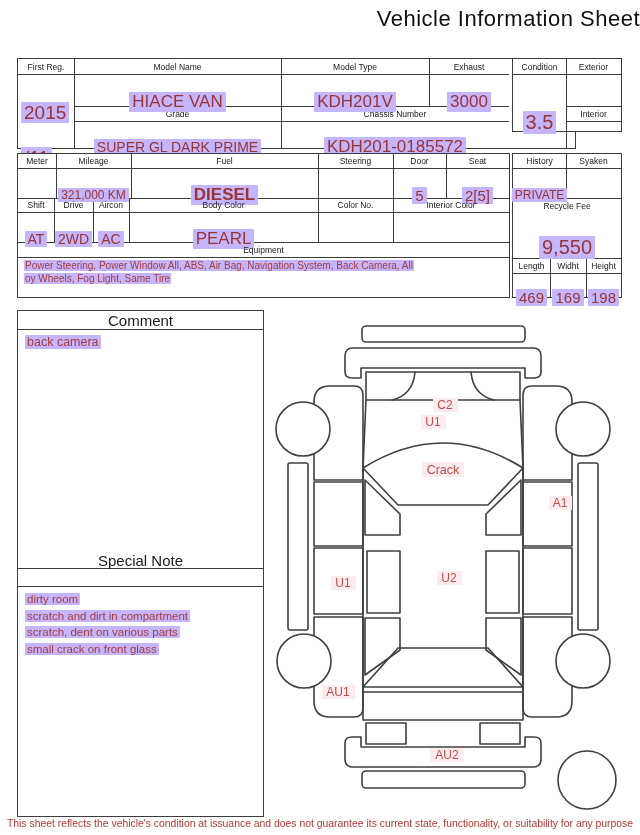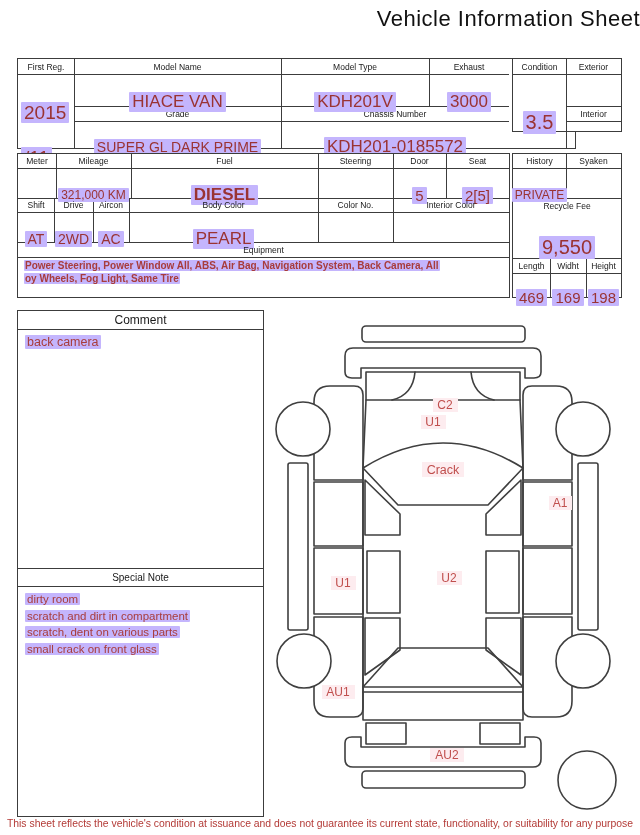--- a/index.html
+++ b/index.html
@@ -12,21 +12,21 @@
   .hl   { position:absolute; height:1px; background:#3c3c3c; }
   .vl   { position:absolute; width:1px; background:#3c3c3c; }
   .h    { position:absolute; display:flex; align-items:center; justify-content:center;
           font-size:8.5px; color:#1a1a1a; white-space:nowrap; }
   .v    { position:absolute; display:flex; align-items:center; justify-content:center;
           color:#9a3333; white-space:nowrap; }
   .p    { background:#c4b5fd; padding:0 3px; border-radius:1px;margin-top:24px; }
   .fs11 { font-size:12px; } .fs14 { font-size:14px; } .fs15 { font-size:15px; }
   .fs17 { font-size:17px; } .fs20 { font-size:20px; }
   .firstreg { position:absolute; color:#9a3333; font-size:19px; line-height:21px; }
-  .equip { position:absolute; color:#a83c3c; font-size:10px; line-height:12.5px;font-weight:bold; }
+  .equip { position:absolute; color:#a83c3c; font-size:10px; line-height:12.5px; }
   .equip .p { padding:0 1px; }
   .freeline { color:#a83c3c; margin-bottom:1px; }
   .freeline .p { padding:0 2px; }
   .disclaimer { position:absolute; left:0; top:818px; width:640px; text-align:center;
                 font-size:10.4px; color:#b33a36; }
   svg text { font-family:"Liberation Sans", sans-serif; fill:#c04f4d; }
 </style>
 </head>
 <body>
 
@@ -180,28 +180,28 @@
     <div class="v fs15" style="left:37px; top:119px; width:36px; height:24px;">
         <span class="p">169</span>
       </div>
     <div class="v fs15" style="left:73px; top:119px; width:35px; height:24px;">
         <span class="p">198</span>
       </div>
   </div>
 
   <div class="box" style="left:17px; top:310px; width:247px; height:507px;">
     <div class="hl" style="left:0; top:18px; width:245px;"></div>
-    <div class="h" style="left:0; top:0; width:245px; height:18px; font-size:12px;">Comment</div>
+    <div class="h" style="left:0; top:0; width:245px; height:18px; font-size:15px;">Comment</div>
     <div class="freeline" style="position:absolute; left:7px; top:24px; font-size:12.5px;">
       <span class="p">back camera</span>
     </div>
 
     <div class="hl" style="left:0; top:257px; width:245px;"></div>
     <div class="hl" style="left:0; top:275px; width:245px;"></div>
-    <div class="h" style="left:0; top:257px; width:245px; height:18px; font-size:10px;">Special Note</div>
+    <div class="h" style="left:0; top:240px; width:245px; height:18px; font-size:15px;">Special Note</div>
 
     <div style="position:absolute; left:7px; top:281px; font-size:11.5px; line-height:15.5px;">
       <div class="freeline"><span class="p">dirty room</span></div>
       <div class="freeline"><span class="p">scratch and dirt in compartment</span></div>
       <div class="freeline"><span class="p">scratch, dent on various parts</span></div>
       <div class="freeline"><span class="p">small crack on front glass</span></div>
     </div>
   </div>
 
   <svg style="position:absolute; left:263px; top:307px;" width="360" height="512" viewBox="0 0 360 512">

